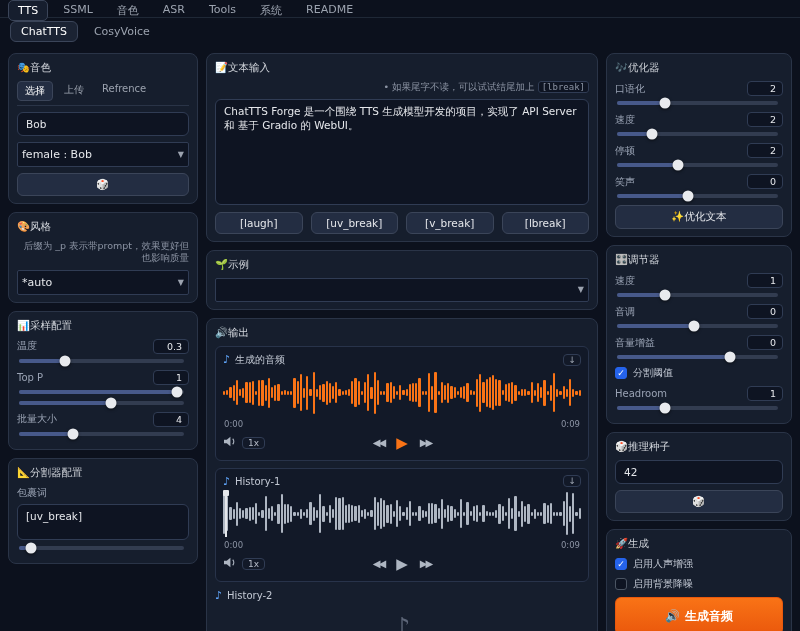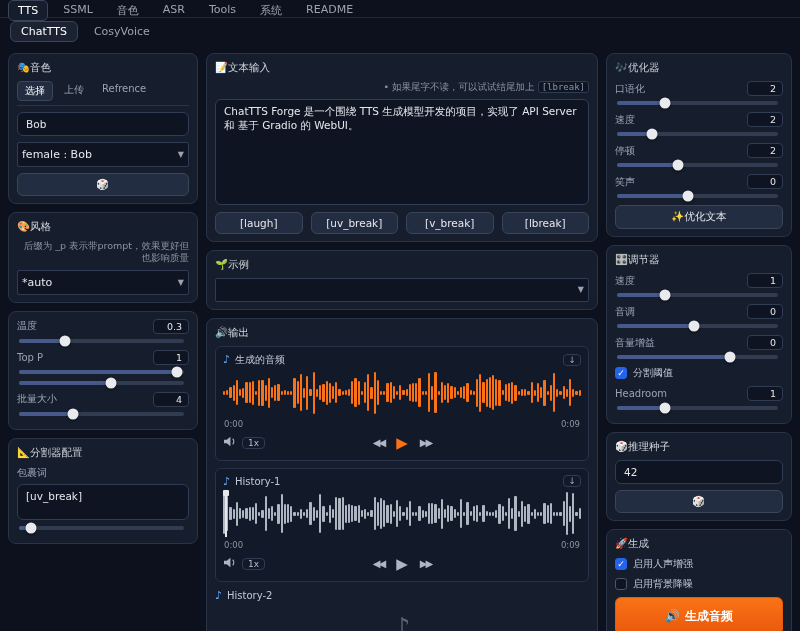--- a/index.html
+++ b/index.html
@@ -125,20 +125,21 @@
       <div class="panel">
         <div class="panel-title">🎨风格</div>
         <div class="hint">后缀为 _p 表示带prompt，效果更好但也影响质量</div>
         <div class="dropdown">
           <span>*auto</span>
           <span class="caret">▼</span>
         </div>
       </div>
 
       <div class="panel">
+        <div class="panel-title">📊采样配置</div>
 
         <div class="slider-row">
           <div class="slider-head">
             <span class="slider-label">温度</span>
             <span class="slider-value">0.3</span>
           </div>
           <div class="slider-track">
             <div class="slider-fill" style="width:28%"></div>
             <div class="slider-handle" style="left:28%"></div>
           </div>

